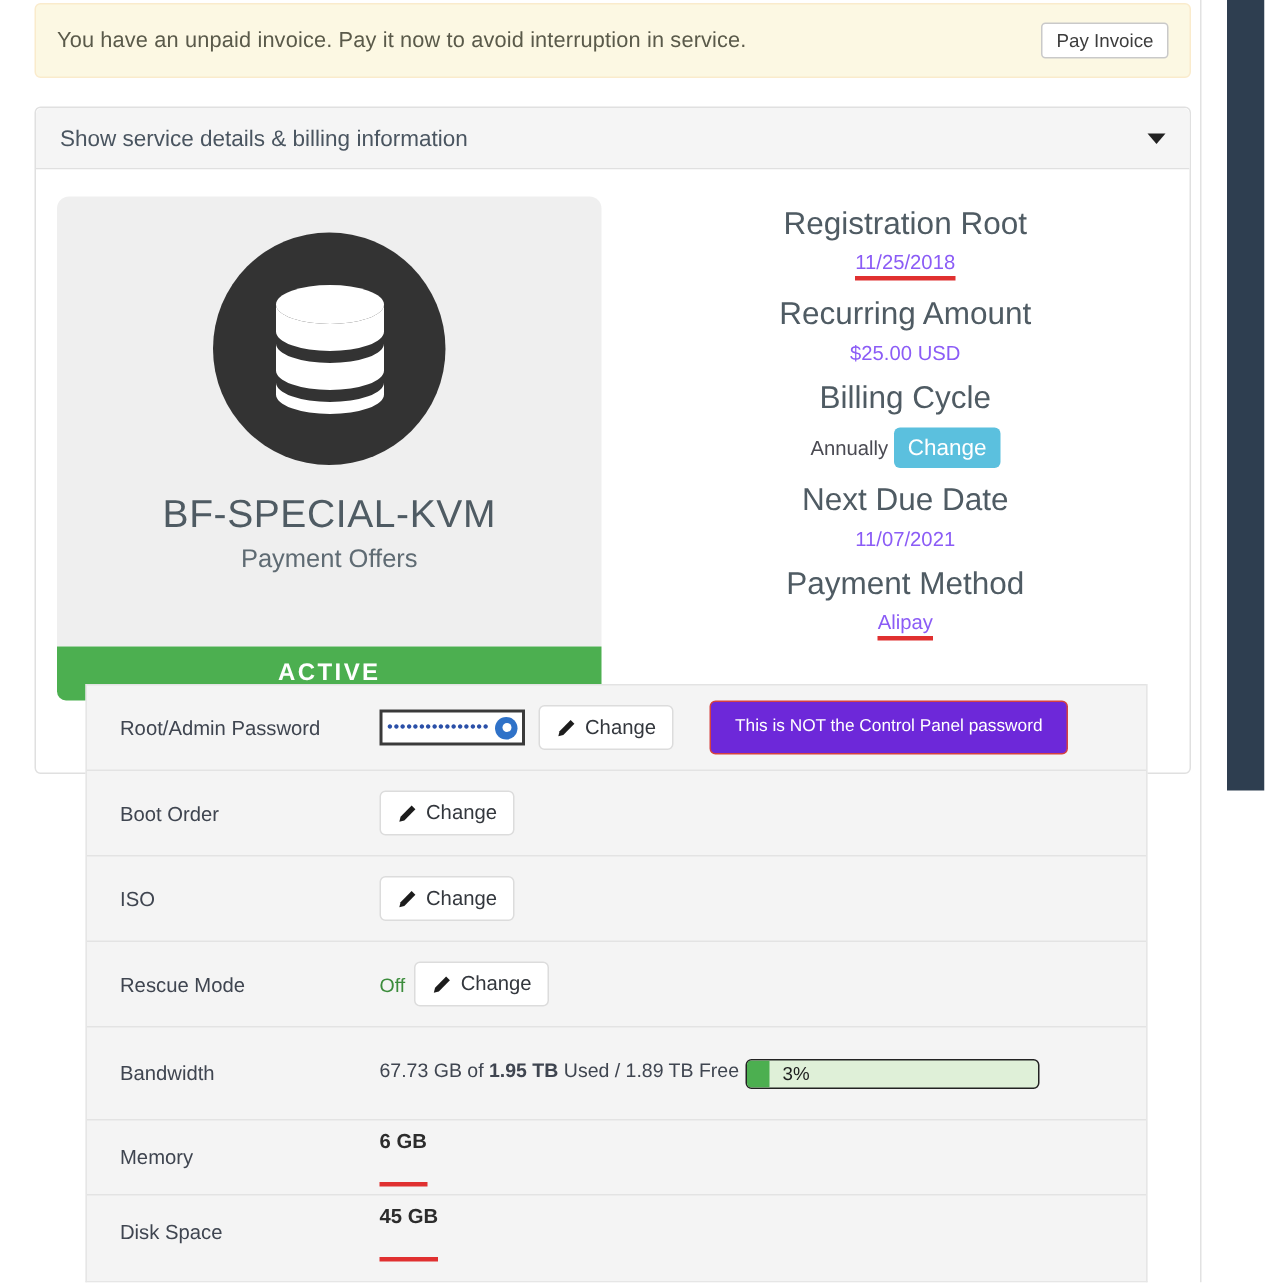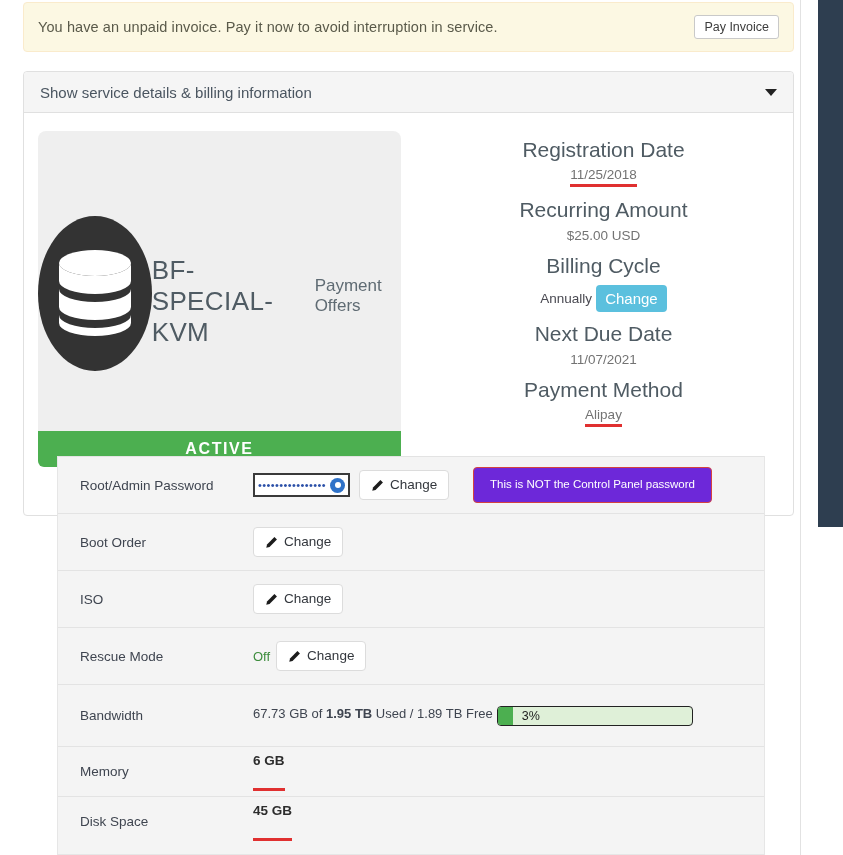--- a/index.html
+++ b/index.html
@@ -52,40 +52,40 @@
   .caret { width: 0; height: 0; border-left: 6px solid transparent;
            border-right: 6px solid transparent; border-top: 7px solid #222; }
 
   .panel-body { display: flex; padding: 18px 14px 0 14px; }
 
   
   .prod-col { width: 390px; position: relative; }
   .prod-card {
     width: 363px; height: 300px; background: #efefef;
     border-radius: 8px 8px 0 0;
-    display: flex; flex-direction: row; align-items: center;
+    display: flex; flex-direction: column; align-items: center;
     justify-content: flex-start; padding-top: 24px;
   }
   .disc {
     width: 155px; height: 155px; border-radius: 50%; background: #333333;
     display: flex; align-items: center; justify-content: center;
   }
   .db-icon { display: block; }
   .prod-title { margin-top: 17px; font-size: 26px; color: #4f5b63; letter-spacing: .4px; }
   .prod-sub { margin-top: 5px; font-size: 17px; color: #5f6b73; }
   .status-bar {
     width: 363px; height: 36px; background: #4caf50; border-radius: 0 0 6px 6px;
     color: #fff; font-size: 16px; letter-spacing: 1.6px;
     display: flex; align-items: center; justify-content: center; font-weight: bold;
   }
 
   
   .bill-col { flex: 1; text-align: center; padding-top: 4px; }
   .bill-head { font-size: 21px; color: #4f5b63; line-height: 1.45; font-weight: normal; margin: 0; }
-  .bill-val { font-size: 13.5px; color: #737373; margin: 2px 0 8px 0; display: inline-block; }
+  .bill-val { font-size: 13.5px; color: #8b5cf6; margin: 2px 0 8px 0; display: inline-block; }
   .u-red { border-bottom: 3px solid #e03030; padding-bottom: 2px; }
   .cycle-row { display: flex; align-items: center; justify-content: center; gap: 0; margin: 4px 0 7px 0; }
   .cycle-label { font-size: 13.5px; color: #4a4a52; }
   .btn-info {
     background: #5bc0de; color: #fff; border: none; border-radius: 4px;
     font-size: 15px; padding: 5px 9px; cursor: pointer; margin-left: 4px;
     font-family: "Liberation Sans", sans-serif;
   }
 
   
@@ -178,21 +178,21 @@
               <path d="M8 68 v8 a36 13 0 0 0 72 0 V68 a36 13 0 0 1 -72 0 z" fill="#ffffff"></path>
             </svg>
           </div>
           <div class="prod-title">BF-SPECIAL-KVM</div>
           <div class="prod-sub">Payment Offers</div>
         </div>
         <div class="status-bar">ACTIVE</div>
       </div>
 
       <div class="bill-col">
-        <h3 class="bill-head">Registration Date</h3>
+        <h3 class="bill-head">Registration Root</h3>
         <div><span class="bill-val u-red">11/25/2018</span></div>
 
         <h3 class="bill-head">Recurring Amount</h3>
         <div><span class="bill-val">$25.00 USD</span></div>
 
         <h3 class="bill-head">Billing Cycle</h3>
         <div class="cycle-row">
           <span class="cycle-label">Annually</span>
           <button class="btn-info">Change</button>
         </div>

